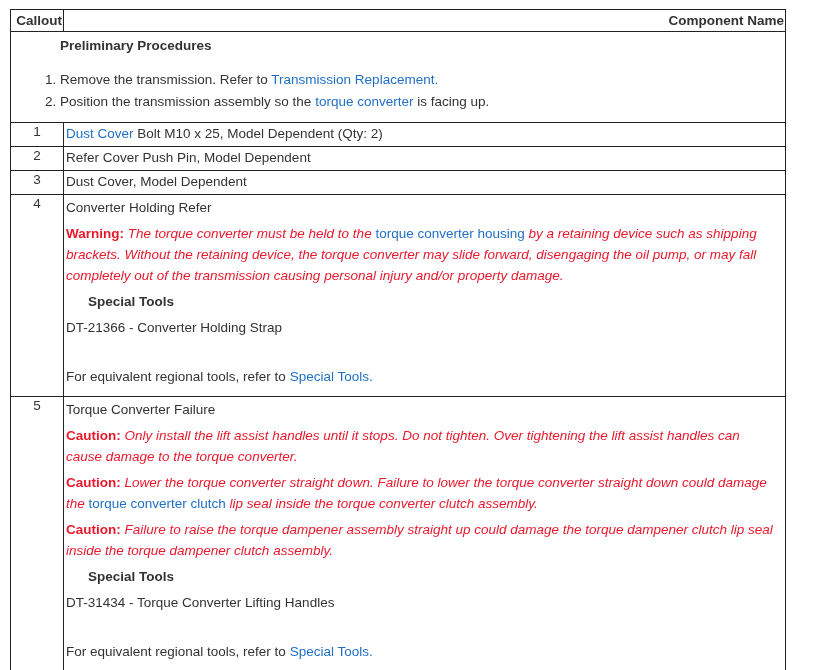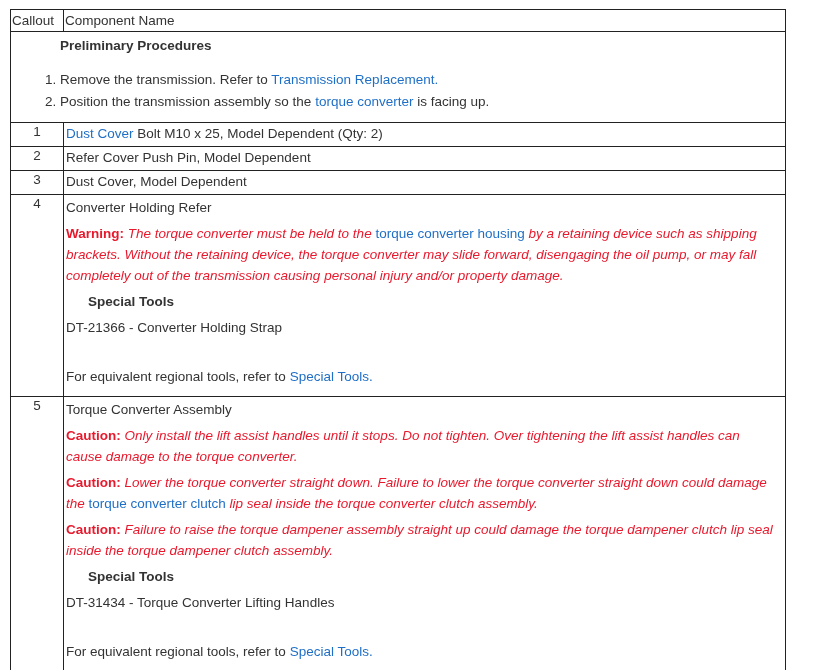--- a/index.html
+++ b/index.html
@@ -20,22 +20,22 @@
   table.component-table{
     border-collapse:collapse;
     width:776px;
     table-layout:fixed;
   }
   table.component-table th, table.component-table td{
     border:1px solid var(--border);
     vertical-align:top;
   }
   th{
-    font-weight:normal;
-    text-align:left;
+    font-weight:bold;
+    text-align:right;
     padding:2px 1px;
     line-height:17px;
     height:17px;
   }
   th.callout-col{width:50px;}
   td.callout-cell{
     text-align:center;
     vertical-align:middle;
     padding:1px 2px;
   }
@@ -104,21 +104,21 @@
             <p><span class="s-plain">Converter Holding Refer</span></p>
             <p><span class="s-red-bold">Warning:</span><span class="s-red"> The torque converter must be held to the </span><span class="s-link">torque converter housing</span><span class="s-red"> by a retaining device such as shipping brackets. Without the retaining device, the torque converter may slide forward, disengaging the oil pump, or may fall completely out of the transmission causing personal injury and/or property damage.</span></p>
             <p><span class="s-bold">Special Tools</span></p>
             <p><span class="s-plain">DT-21366 - Converter Holding Strap</span></p>
             <p class="gap-before"><span class="s-plain">For equivalent regional tools, refer to </span><span class="s-link">Special Tools.</span></p>
           </td>
         </tr>
         <tr>
           <td class="callout-cell">5</td>
           <td class="content-cell rich" style="height: 260px;">
-            <p><span class="s-plain">Torque Converter Assembly</span></p>
+            <p><span class="s-plain">Torque Converter Failure</span></p>
             <p><span class="s-red-bold">Caution:</span><span class="s-red"> Only install the lift assist handles until it stops. Do not tighten. Over tightening the lift assist handles can cause damage to the torque converter.</span></p>
             <p><span class="s-red-bold">Caution:</span><span class="s-red"> Lower the torque converter straight down. Failure to lower the torque converter straight down could damage the </span><span class="s-link">torque converter clutch</span><span class="s-red"> lip seal inside the torque converter clutch assembly.</span></p>
             <p><span class="s-red-bold">Caution:</span><span class="s-red"> Failure to raise the torque dampener assembly straight up could damage the torque dampener clutch lip seal inside the torque dampener clutch assembly.</span></p>
             <p><span class="s-bold">Special Tools</span></p>
             <p><span class="s-plain">DT-31434 - Torque Converter Lifting Handles</span></p>
             <p class="gap-before"><span class="s-plain">For equivalent regional tools, refer to </span><span class="s-link">Special Tools.</span></p>
           </td>
         </tr>
       </tbody>
   </table>

